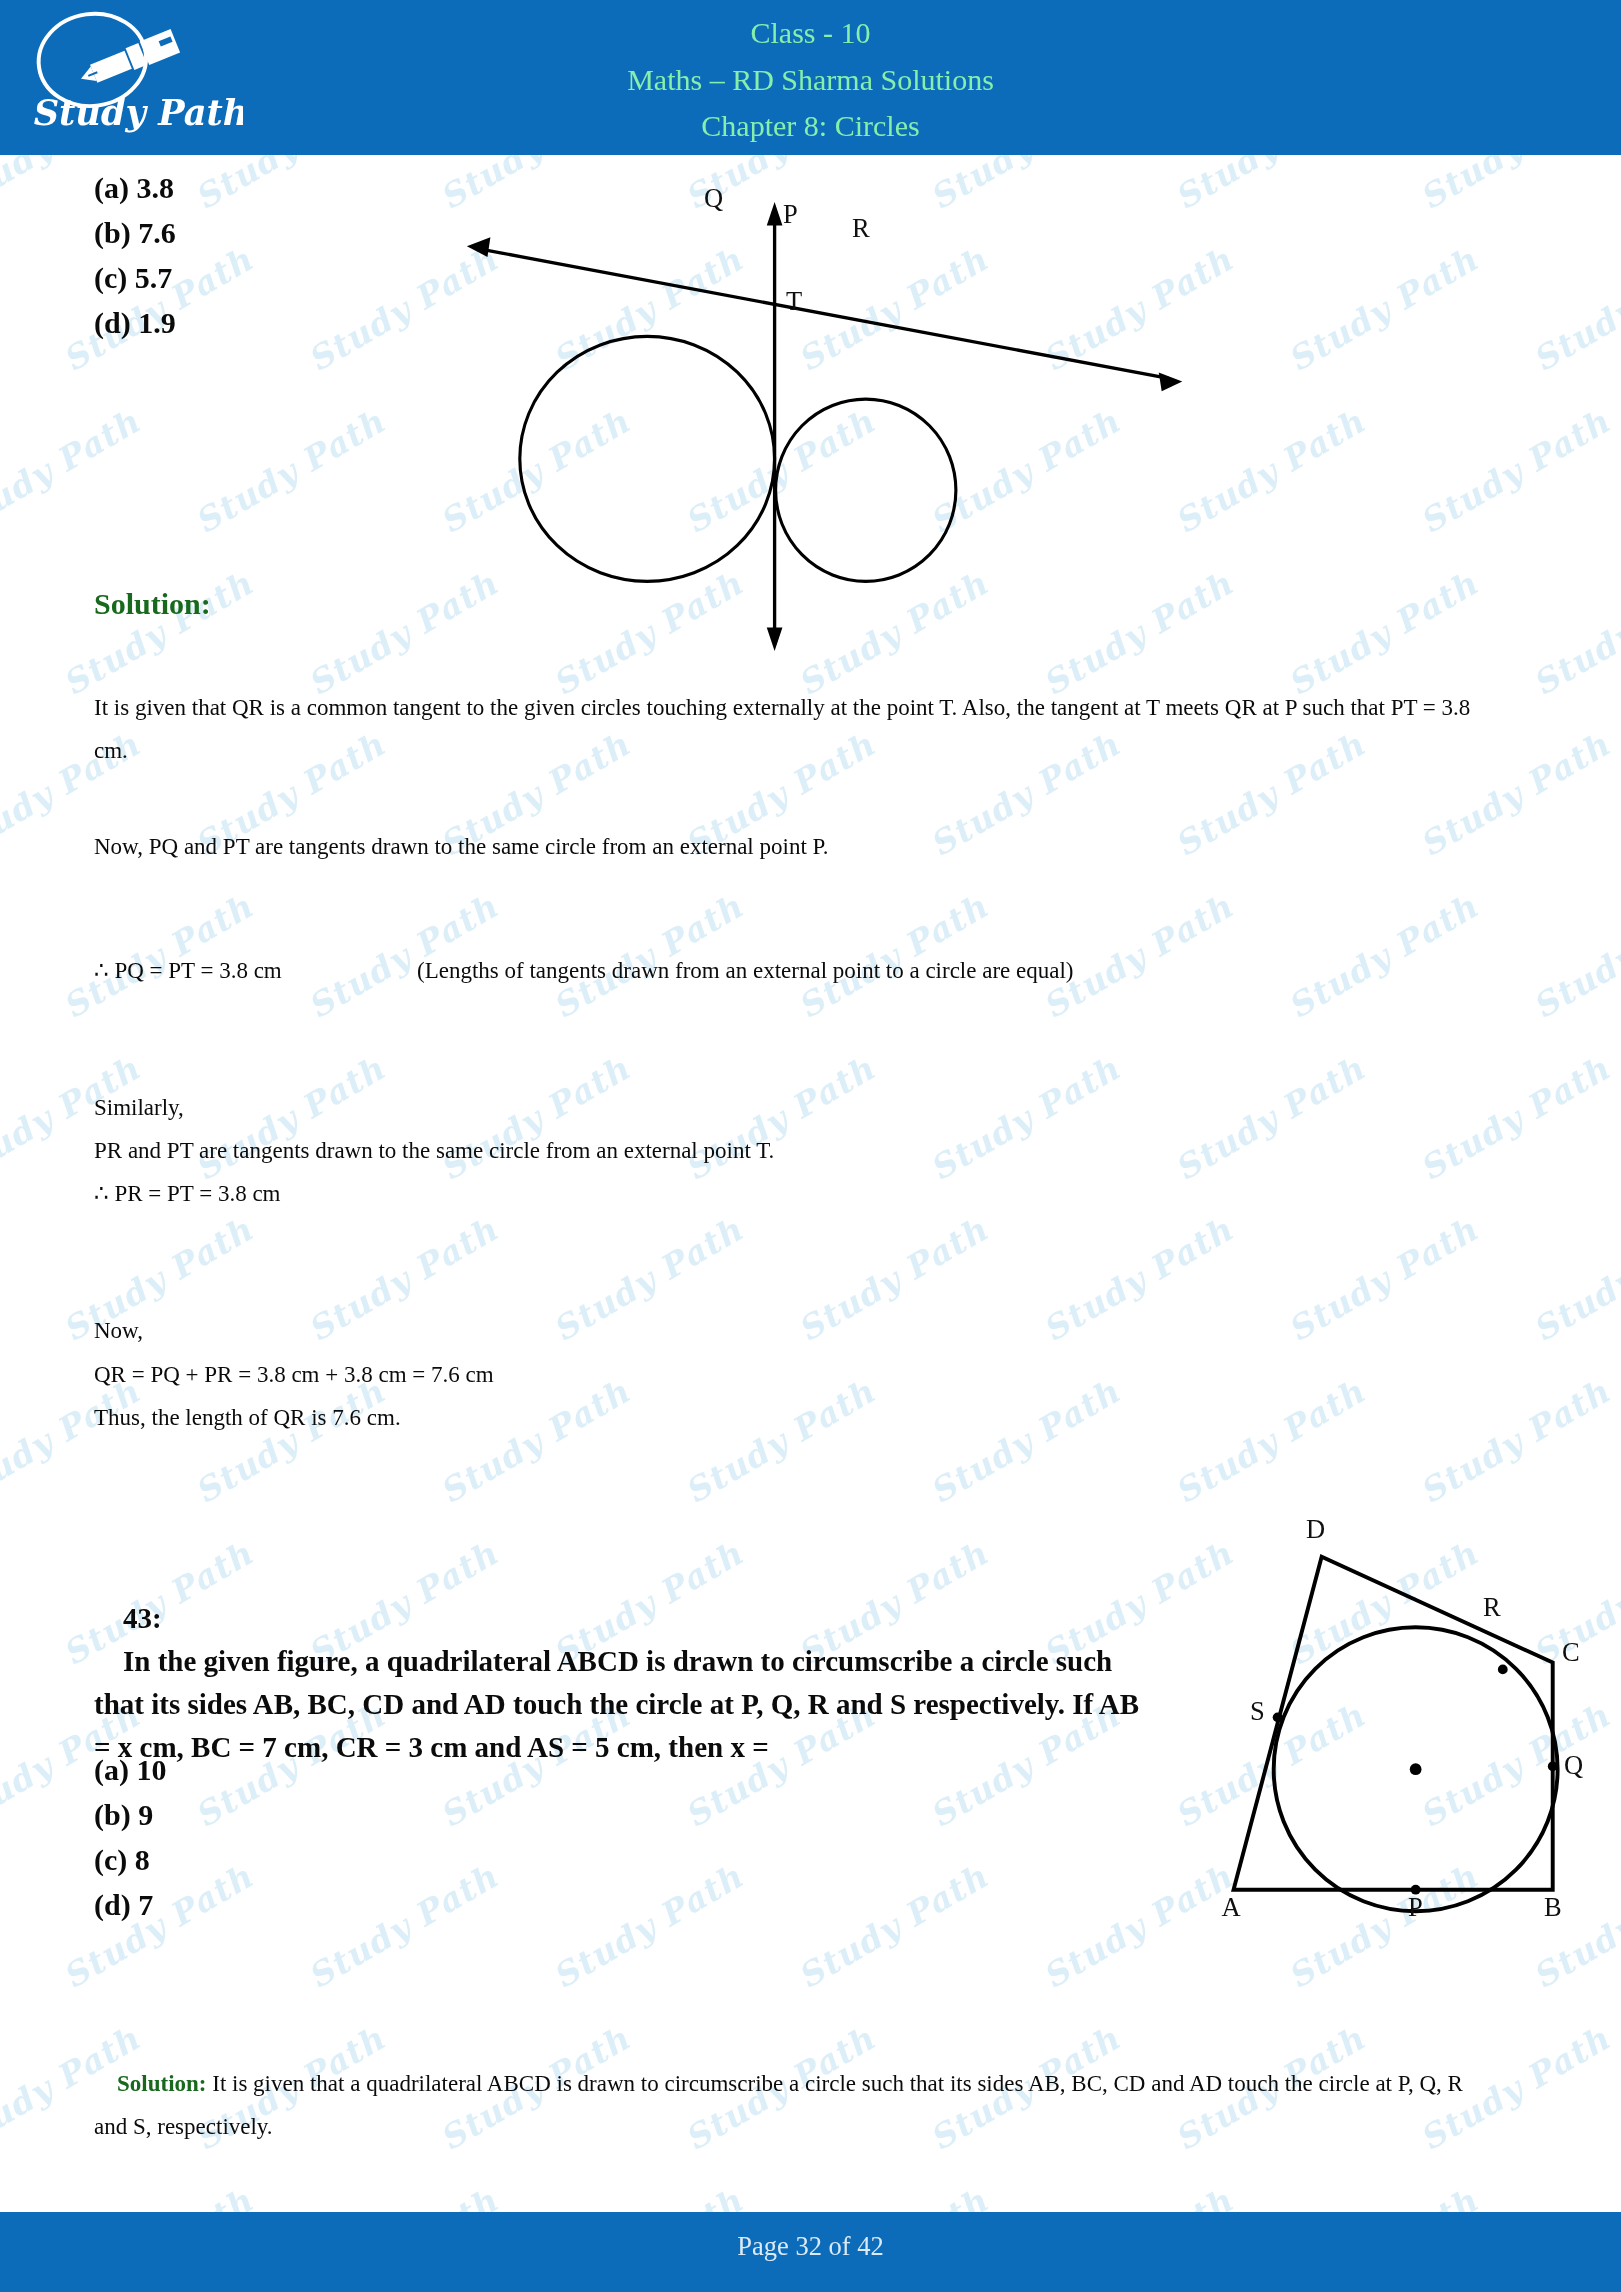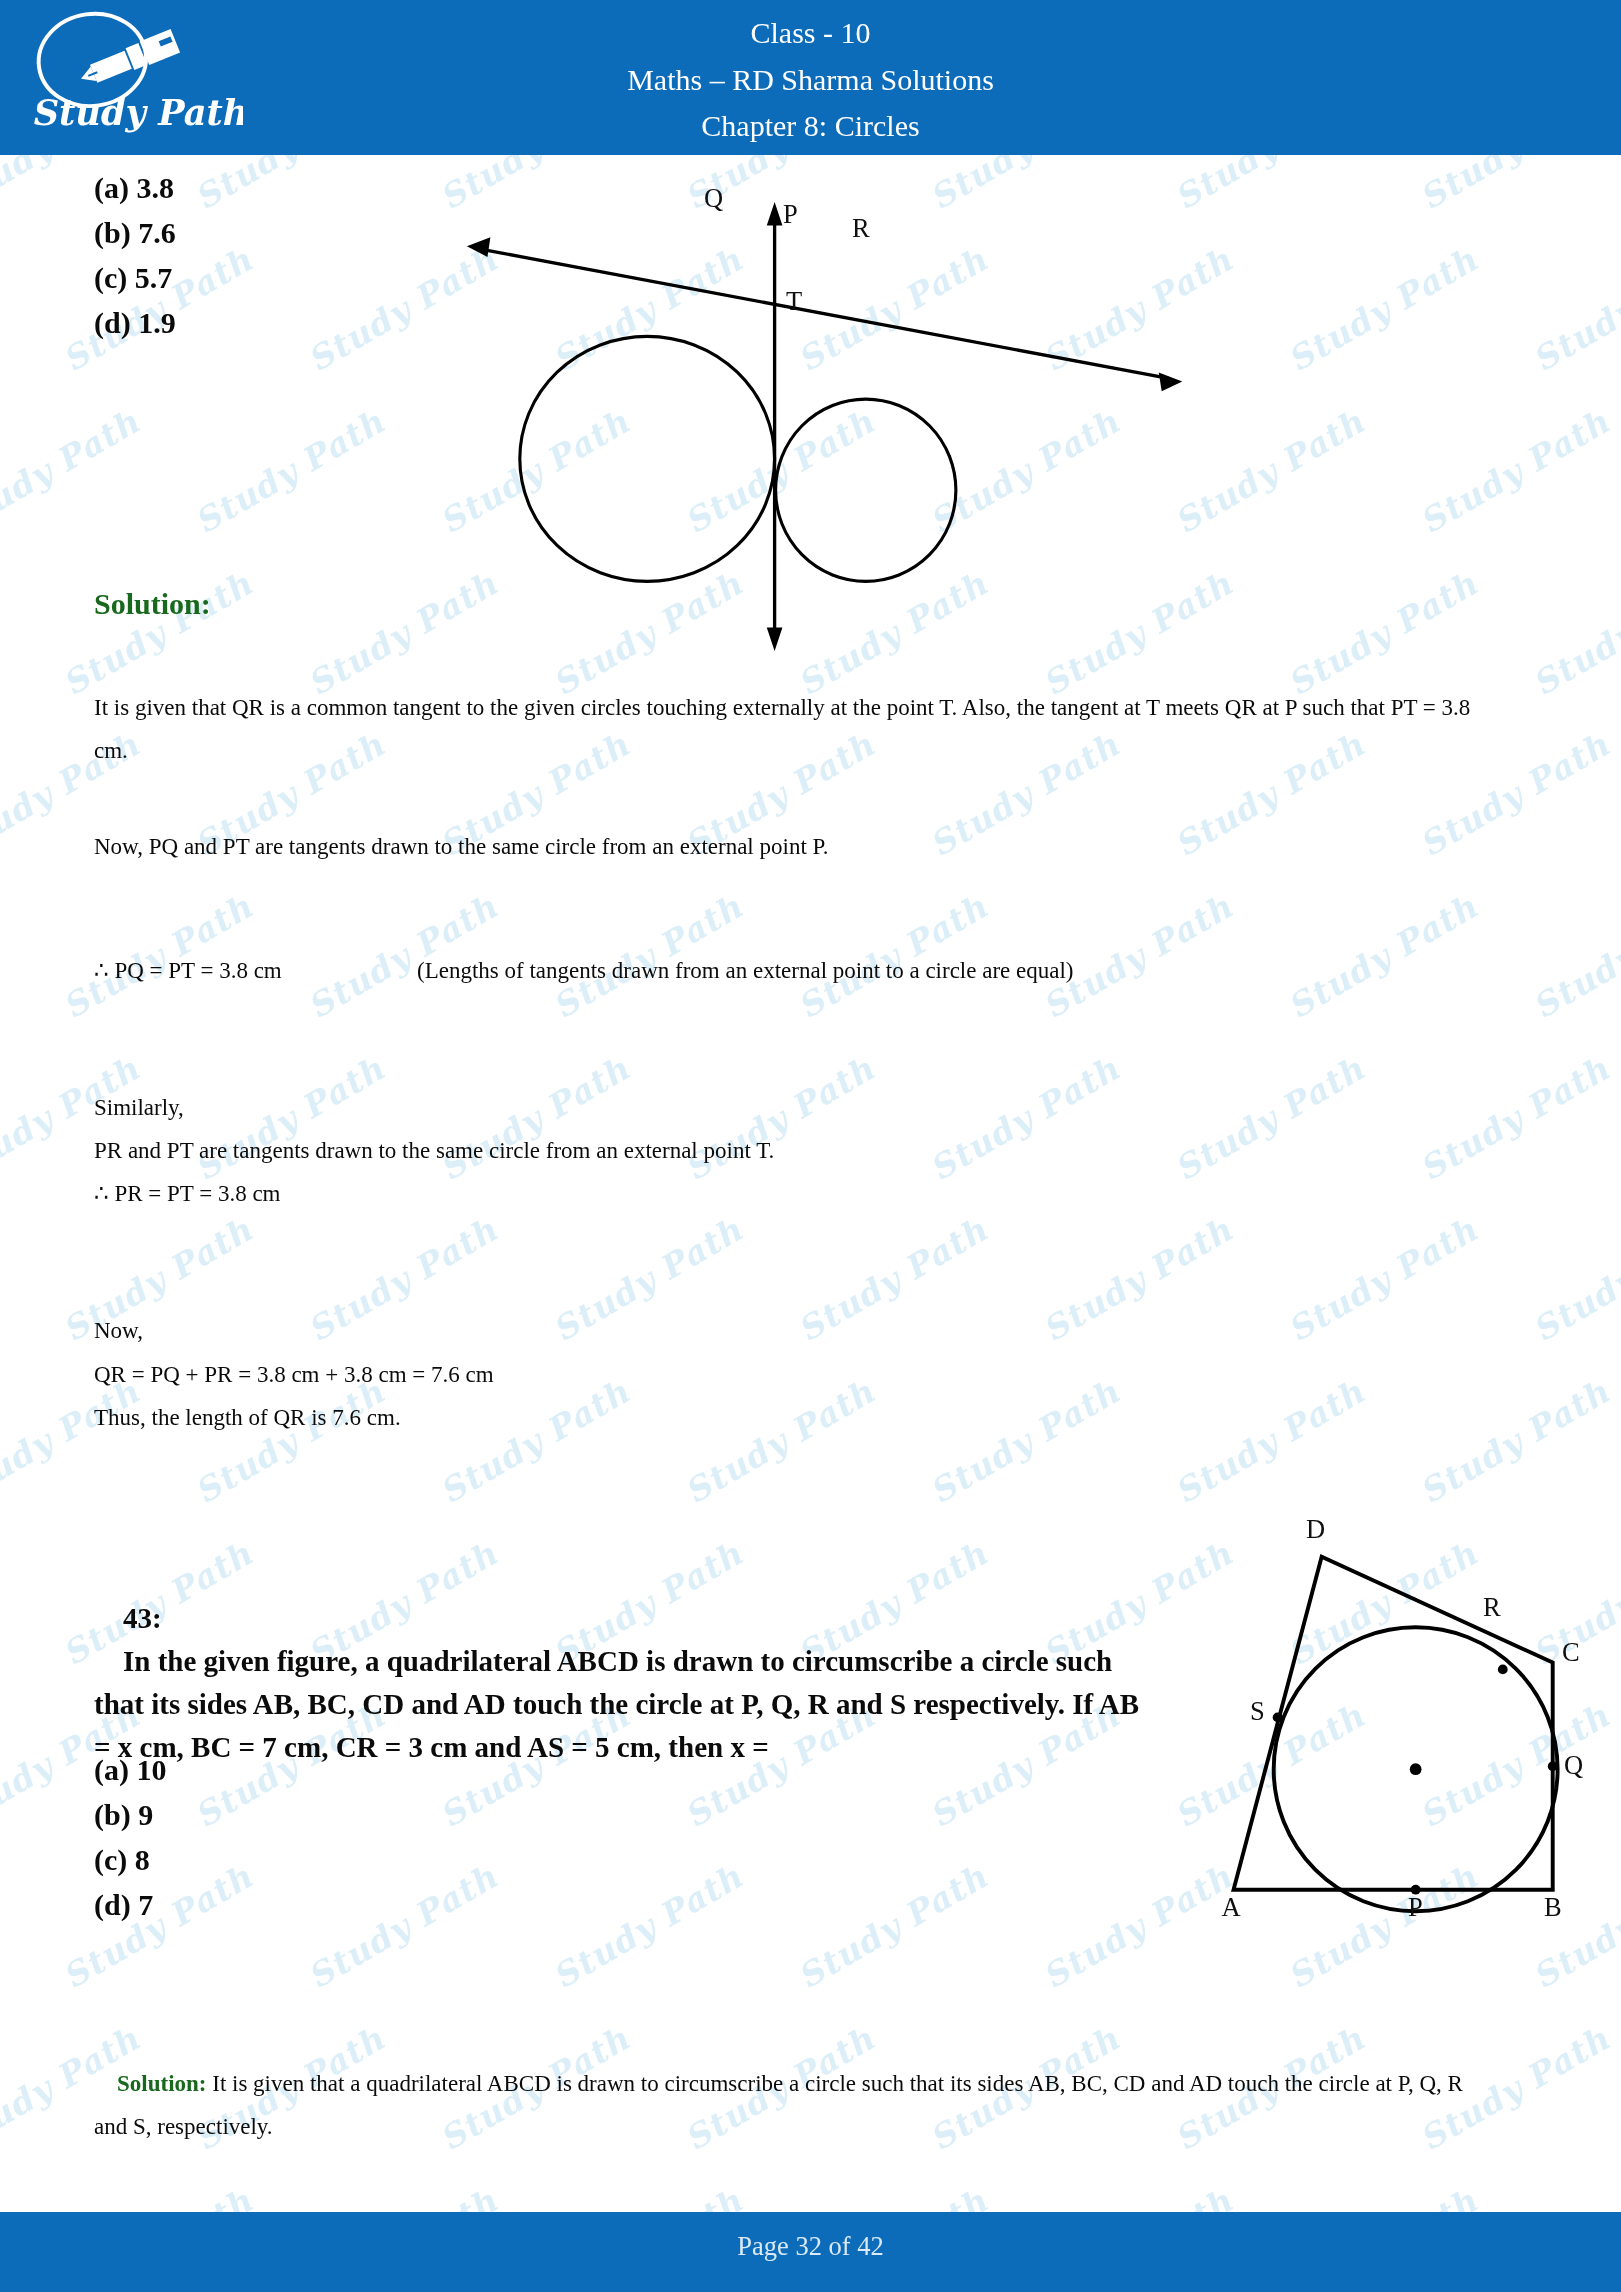--- a/index.html
+++ b/index.html
@@ -54,21 +54,21 @@
   #header-titles {
     position: absolute;
     left: 0; top: 0;
     width: 1621px;
     text-align: center;
     color: #eaf4fb;
   }
   .hdr-line {
     font-size: 30px;
     line-height: 1;
-    color: #ffffff;
+    color: #86efac;
     font-family: "Liberation Serif", serif;
   }
   #hdr-class { padding-top: 17.6px; }
   #hdr-subject { padding-top: 17.6px; text-align: center; }
   #hdr-chapter { padding-top: 15.7px; }
 
   
   #page-footer {
     position: absolute;
     left: 0; top: 2212px;

